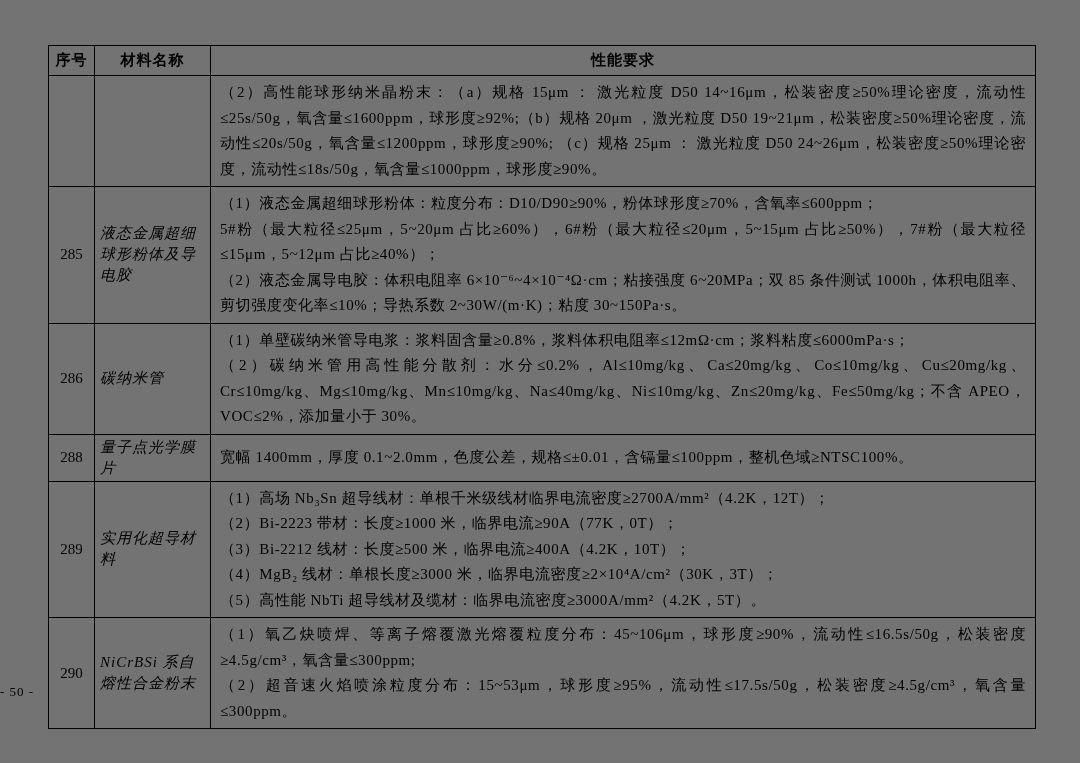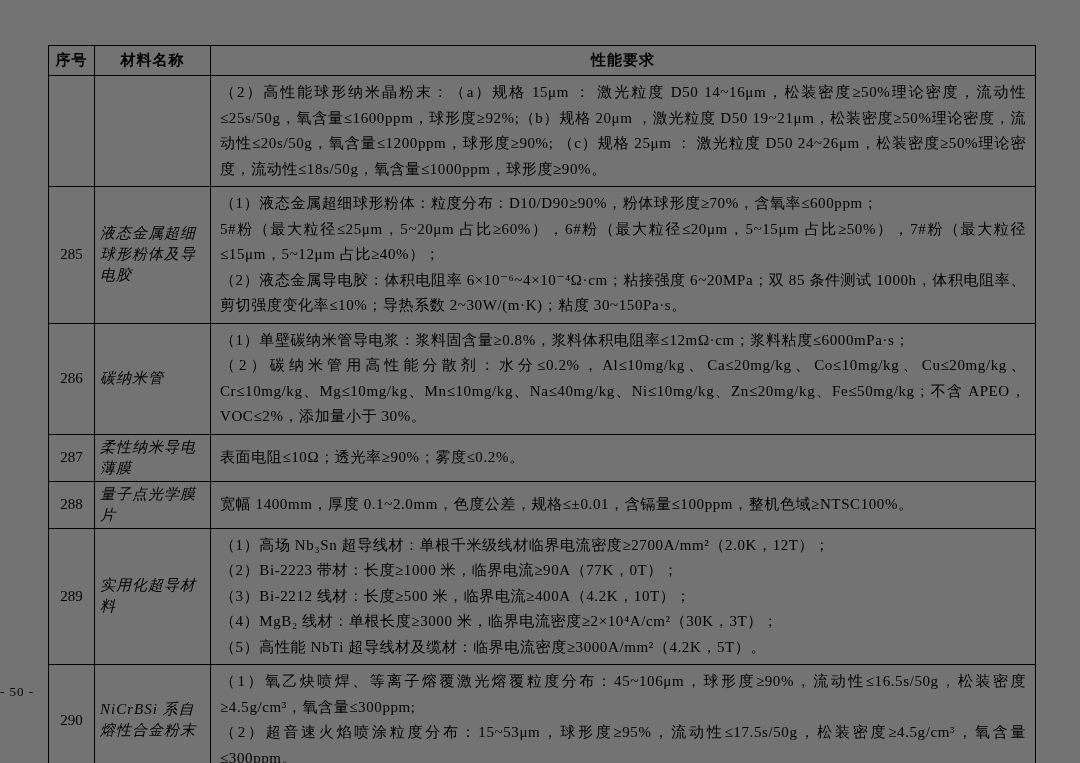--- a/index.html
+++ b/index.html
@@ -107,38 +107,31 @@
       </tr>
       <tr>
         <td class="cell-index">286</td>
         <td class="cell-name">碳纳米管</td>
         <td class="cell-req">
             <div class="req-line">（1）单壁碳纳米管导电浆：浆料固含量≥0.8%，浆料体积电阻率≤12mΩ·cm；浆料粘度≤6000mPa·s；</div>
             <div class="req-line">（2）碳纳米管用高性能分散剂：水分≤0.2%，Al≤10mg/kg、Ca≤20mg/kg、Co≤10mg/kg、Cu≤20mg/kg、Cr≤10mg/kg、Mg≤10mg/kg、Mn≤10mg/kg、Na≤40mg/kg、Ni≤10mg/kg、Zn≤20mg/kg、Fe≤50mg/kg；不含 APEO，VOC≤2%，添加量小于 30%。</div>
           </td>
       </tr>
       <tr>
-        <td class="cell-index">287</td>
-        <td class="cell-name">柔性纳米导电薄膜</td>
-        <td class="cell-req">
-            <div class="req-line">表面电阻≤10Ω；透光率≥90%；雾度≤0.2%。</div>
-          </td>
-      </tr>
-      <tr>
         <td class="cell-index">288</td>
         <td class="cell-name">量子点光学膜片</td>
         <td class="cell-req">
             <div class="req-line">宽幅 1400mm，厚度 0.1~2.0mm，色度公差，规格≤±0.01，含镉量≤100ppm，整机色域≥NTSC100%。</div>
           </td>
       </tr>
       <tr>
         <td class="cell-index">289</td>
         <td class="cell-name">实用化超导材料</td>
         <td class="cell-req">
-            <div class="req-line">（1）高场 Nb₃Sn 超导线材：单根千米级线材临界电流密度≥2700A/mm²（2.0K，12T）；</div>
+            <div class="req-line">（1）高场 Nb₃Sn 超导线材：单根千米级线材临界电流密度≥2700A/mm²（4.2K，12T）；</div>
             <div class="req-line">（2）Bi-2223 带材：长度≥1000 米，临界电流≥90A（77K，0T）；</div>
             <div class="req-line">（3）Bi-2212 线材：长度≥500 米，临界电流≥400A（4.2K，10T）；</div>
             <div class="req-line">（4）MgB₂ 线材：单根长度≥3000 米，临界电流密度≥2×10⁴A/cm²（30K，3T）；</div>
             <div class="req-line">（5）高性能 NbTi 超导线材及缆材：临界电流密度≥3000A/mm²（4.2K，5T）。</div>
           </td>
       </tr>
       <tr>
         <td class="cell-index">290</td>
         <td class="cell-name">NiCrBSi 系自熔性合金粉末</td>
         <td class="cell-req">

